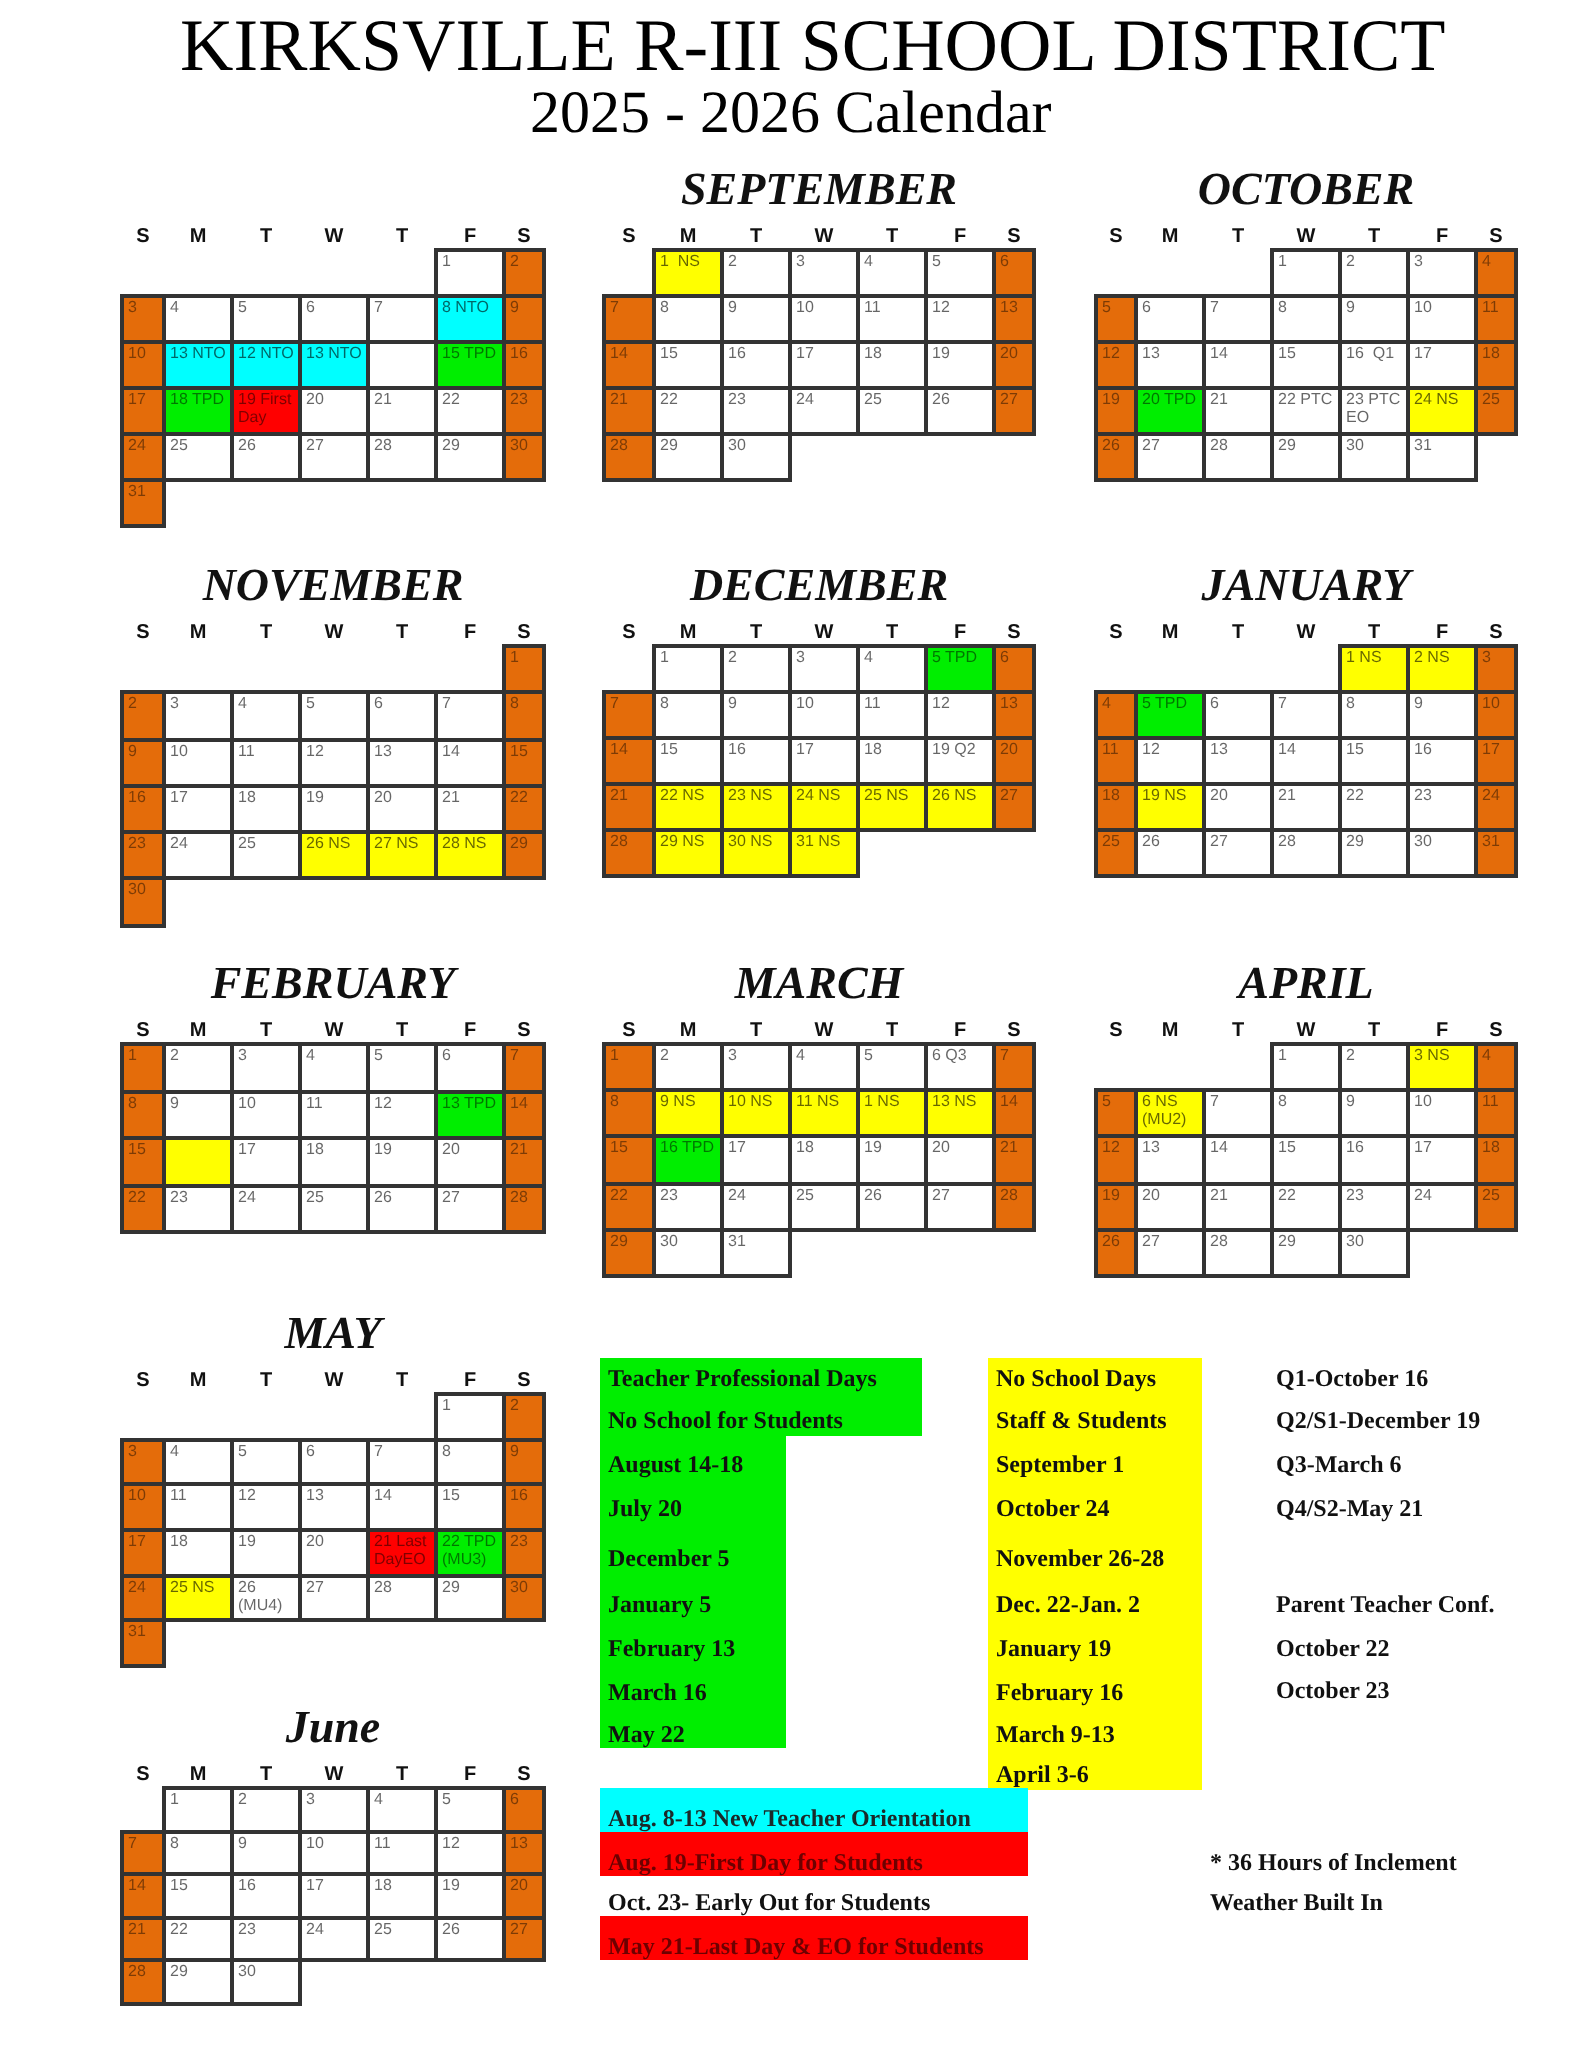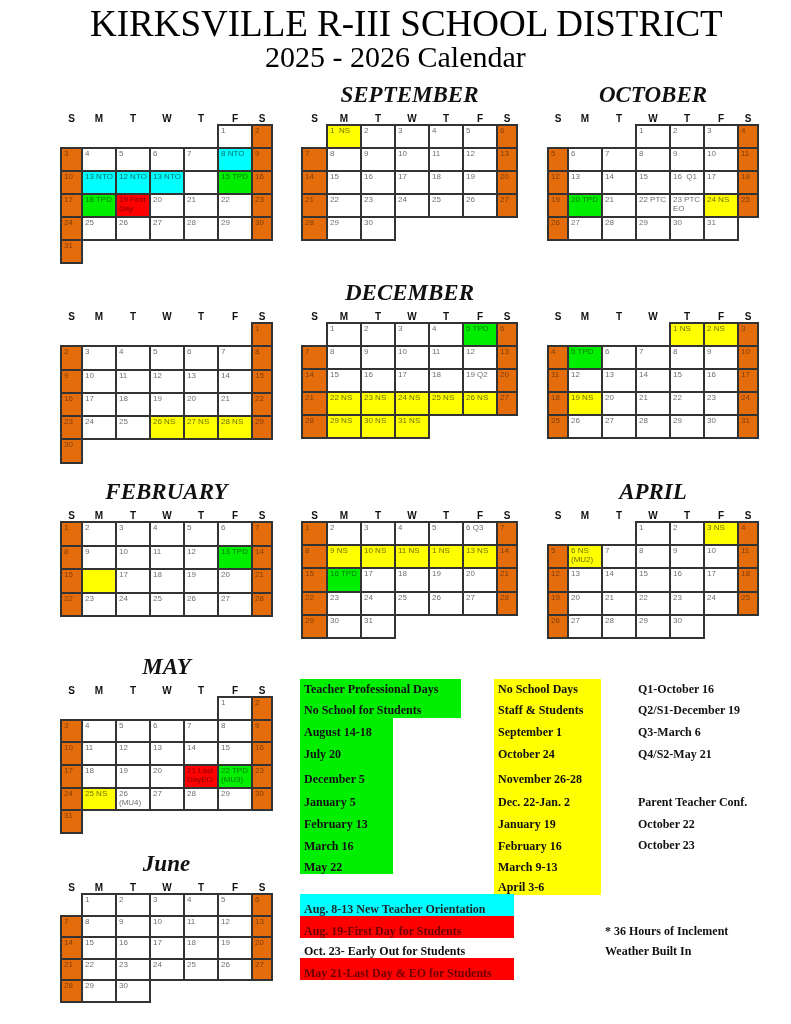--- a/index.html
+++ b/index.html
@@ -206,20 +206,21 @@
       <div class="cell t-weekend" style="grid-area: 5 / 1;">26</div>
       <div class="cell t-day" style="grid-area: 5 / 2;">27</div>
       <div class="cell t-day" style="grid-area: 5 / 3;">28</div>
       <div class="cell t-day" style="grid-area: 5 / 4;">29</div>
       <div class="cell t-day" style="grid-area: 5 / 5;">30</div>
       <div class="cell t-day" style="grid-area: 5 / 6;">31</div>
     </div>
 </section>
 
 <section class="cal" style="left:60px;top:278px;--sw:21px;--rh:23.3px">
+  <div class="cal-title">NOVEMBER</div>
   <div class="cal-head">
       <div>S</div>
       <div>M</div>
       <div>T</div>
       <div>W</div>
       <div>T</div>
       <div>F</div>
       <div>S</div>
     </div>
   <div class="cal-grid">
@@ -294,20 +295,21 @@
       <div class="cell t-ns" style="grid-area: 4 / 5;">25 NS</div>
       <div class="cell t-ns" style="grid-area: 4 / 6;">26 NS</div>
       <div class="cell t-weekend" style="grid-area: 4 / 7;">27</div>
       <div class="cell t-weekend" style="grid-area: 5 / 1;">28</div>
       <div class="cell t-ns" style="grid-area: 5 / 2;">29 NS</div>
       <div class="cell t-ns" style="grid-area: 5 / 3;">30 NS</div>
       <div class="cell t-ns" style="grid-area: 5 / 4;">31 NS</div>
     </div>
 </section>
 <section class="cal" style="left:547px;top:278px;--sw:20px;--rh:23px">
+  <div class="cal-title">JANUARY</div>
   <div class="cal-head">
       <div>S</div>
       <div>M</div>
       <div>T</div>
       <div>W</div>
       <div>T</div>
       <div>F</div>
       <div>S</div>
     </div>
   <div class="cal-grid">
@@ -382,20 +384,21 @@
       <div class="cell t-weekend" style="grid-area: 4 / 1;">22</div>
       <div class="cell t-day" style="grid-area: 4 / 2;">23</div>
       <div class="cell t-day" style="grid-area: 4 / 3;">24</div>
       <div class="cell t-day" style="grid-area: 4 / 4;">25</div>
       <div class="cell t-day" style="grid-area: 4 / 5;">26</div>
       <div class="cell t-day" style="grid-area: 4 / 6;">27</div>
       <div class="cell t-weekend" style="grid-area: 4 / 7;">28</div>
     </div>
 </section>
 <section class="cal" style="left:301px;top:477px;--sw:25px;--rh:23.2px">
+  <div class="cal-title">MARCH</div>
   <div class="cal-head">
       <div>S</div>
       <div>M</div>
       <div>T</div>
       <div>W</div>
       <div>T</div>
       <div>F</div>
       <div>S</div>
     </div>
   <div class="cal-grid">

